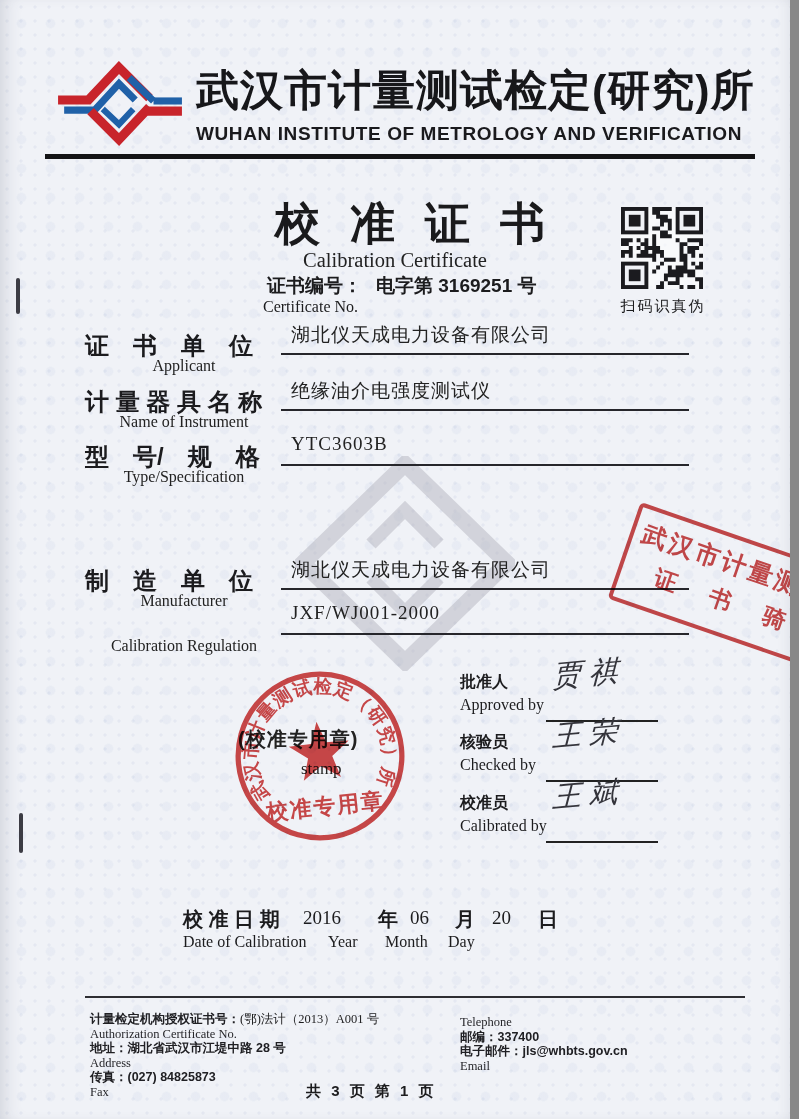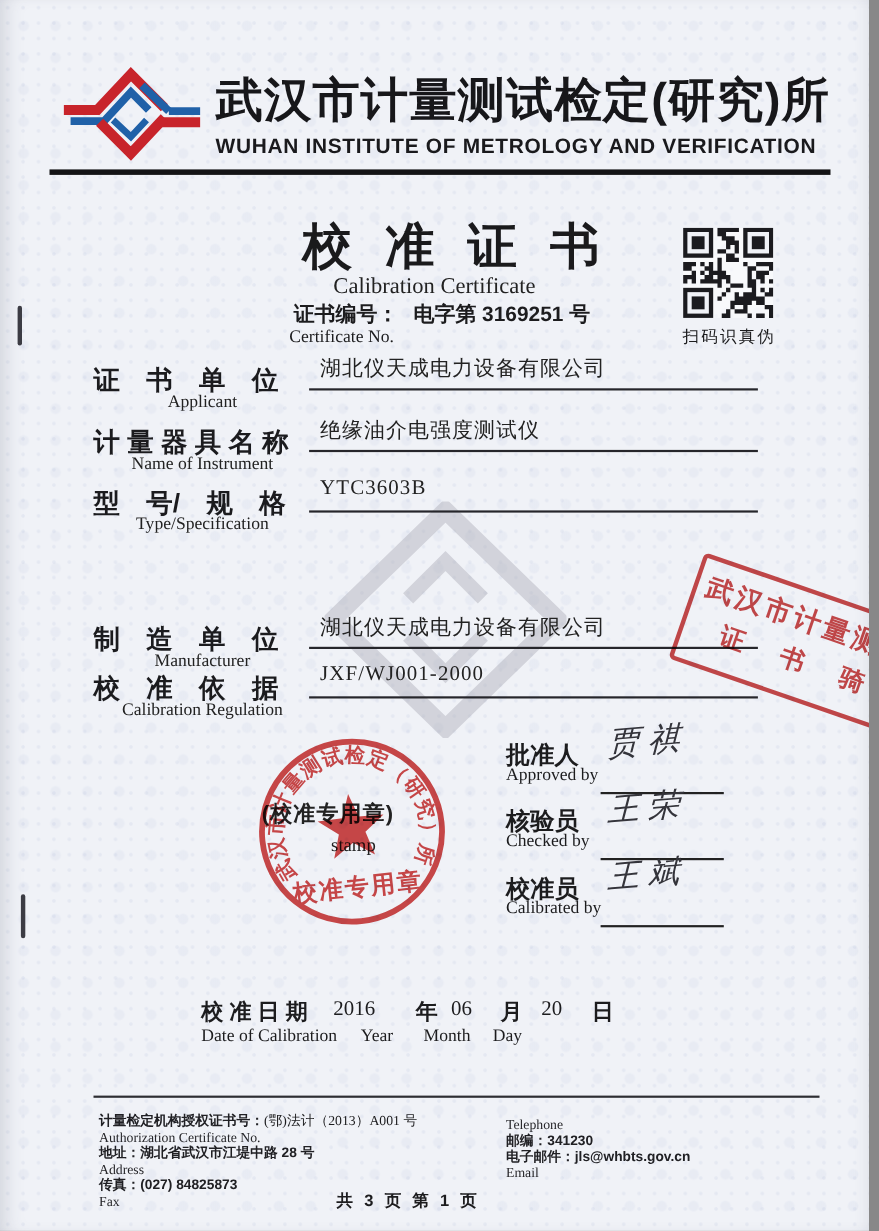--- a/index.html
+++ b/index.html
@@ -38,21 +38,21 @@
 
   
   .field{position:absolute;left:85px;width:608px;height:56px;}
   .field .cn{position:absolute;left:0;top:10px;width:198px;font-size:24px;font-weight:bold;white-space:pre;color:#1b1b1e;}
   .field .en{position:absolute;left:0;top:37px;width:198px;text-align:center;font-size:16px;font-family:"Liberation Serif",serif;color:#222;}
   .field .val{position:absolute;left:206px;top:2px;font-size:19px;font-family:"Liberation Serif",serif;letter-spacing:1px;color:#222;white-space:nowrap;}
   .field .line{position:absolute;left:196px;right:4px;top:33px;height:2px;background:#26262b;}
 
   
   .sig-row{position:absolute;left:460px;width:250px;height:62px;}
-  .sig-row .cn{position:absolute;left:0;top:0;font-size:22px;font-weight:bold;}
+  .sig-row .cn{position:absolute;left:0;top:0;font-size:16px;font-weight:bold;}
   .sig-row .en{position:absolute;left:0;top:24px;font-size:16px;font-family:"Liberation Serif",serif;}
   .sig-row .line{position:absolute;left:86px;top:48px;width:112px;height:2px;background:#222;}
   .sig-row .name{position:absolute;left:92px;top:-18px;font-size:29px;font-family:"DejaVu Serif",serif;font-style:italic;letter-spacing:8px;color:#34343b;transform:rotate(-5deg) skewX(-6deg);white-space:nowrap;}
 
   
   .printed-stamp-label{font-size:20px;font-weight:bold;letter-spacing:1px;color:#222;}
   .printed-stamp-sub{font-size:17px;font-family:"Liberation Serif",serif;color:#222;}
   .seam-stamp{
     position:absolute;right:-54px;top:536px;width:218px;height:94px;
     border:4px solid #c73a3a;border-radius:5px;transform:rotate(19deg);
@@ -157,21 +157,20 @@
     <span class="line"></span>
     <span class="en">Type/Specification</span>
   </div>
   <div class="field" style="top:543px;margin-top:12px;">
     <span class="cn">制　造　单　位</span>
     <span class="val">湖北仪天成电力设备有限公司</span>
     <span class="line"></span>
     <span class="en">Manufacturer</span>
   </div>
   <div class="field" style="top:600px;">
-    <span class="cn">校　准　依　据</span>
     <span class="val">JXF/WJ001-2000</span>
     <span class="line"></span>
     <span class="en">Calibration Regulation</span>
   </div>
 
   <div class="seam-stamp">
     <div class="l1">武汉市计量测</div>
     <div class="l2">证 书 骑</div>
   </div>
 
@@ -229,20 +228,20 @@
     <div><span class="cn">计量检定机构授权证书号：</span><span class="val">(鄂)法计（2013）A001 号</span></div>
     <div class="en">Authorization Certificate No.</div>
     <div class="cn">地址：湖北省武汉市江堤中路 28 号</div>
     <div class="en">Address</div>
     <div class="cn">传真：(027) 84825873</div>
     <div class="en">Fax</div>
   </div>
 
   <div class="ft-col" style="left:460px;top:1015px;width:300px;">
     <div class="en">Telephone</div>
-    <div class="cn">邮编：341230</div>
+    <div class="cn">邮编：337400</div>
     <div class="cn">电子邮件：jls@whbts.gov.cn</div>
     <div class="en">Email</div>
   </div>
 
   <div class="abs page-info" style="left:306px;top:1082px;">共 3 页 第 1 页</div>
 
 </div>
 
 </body></html>

